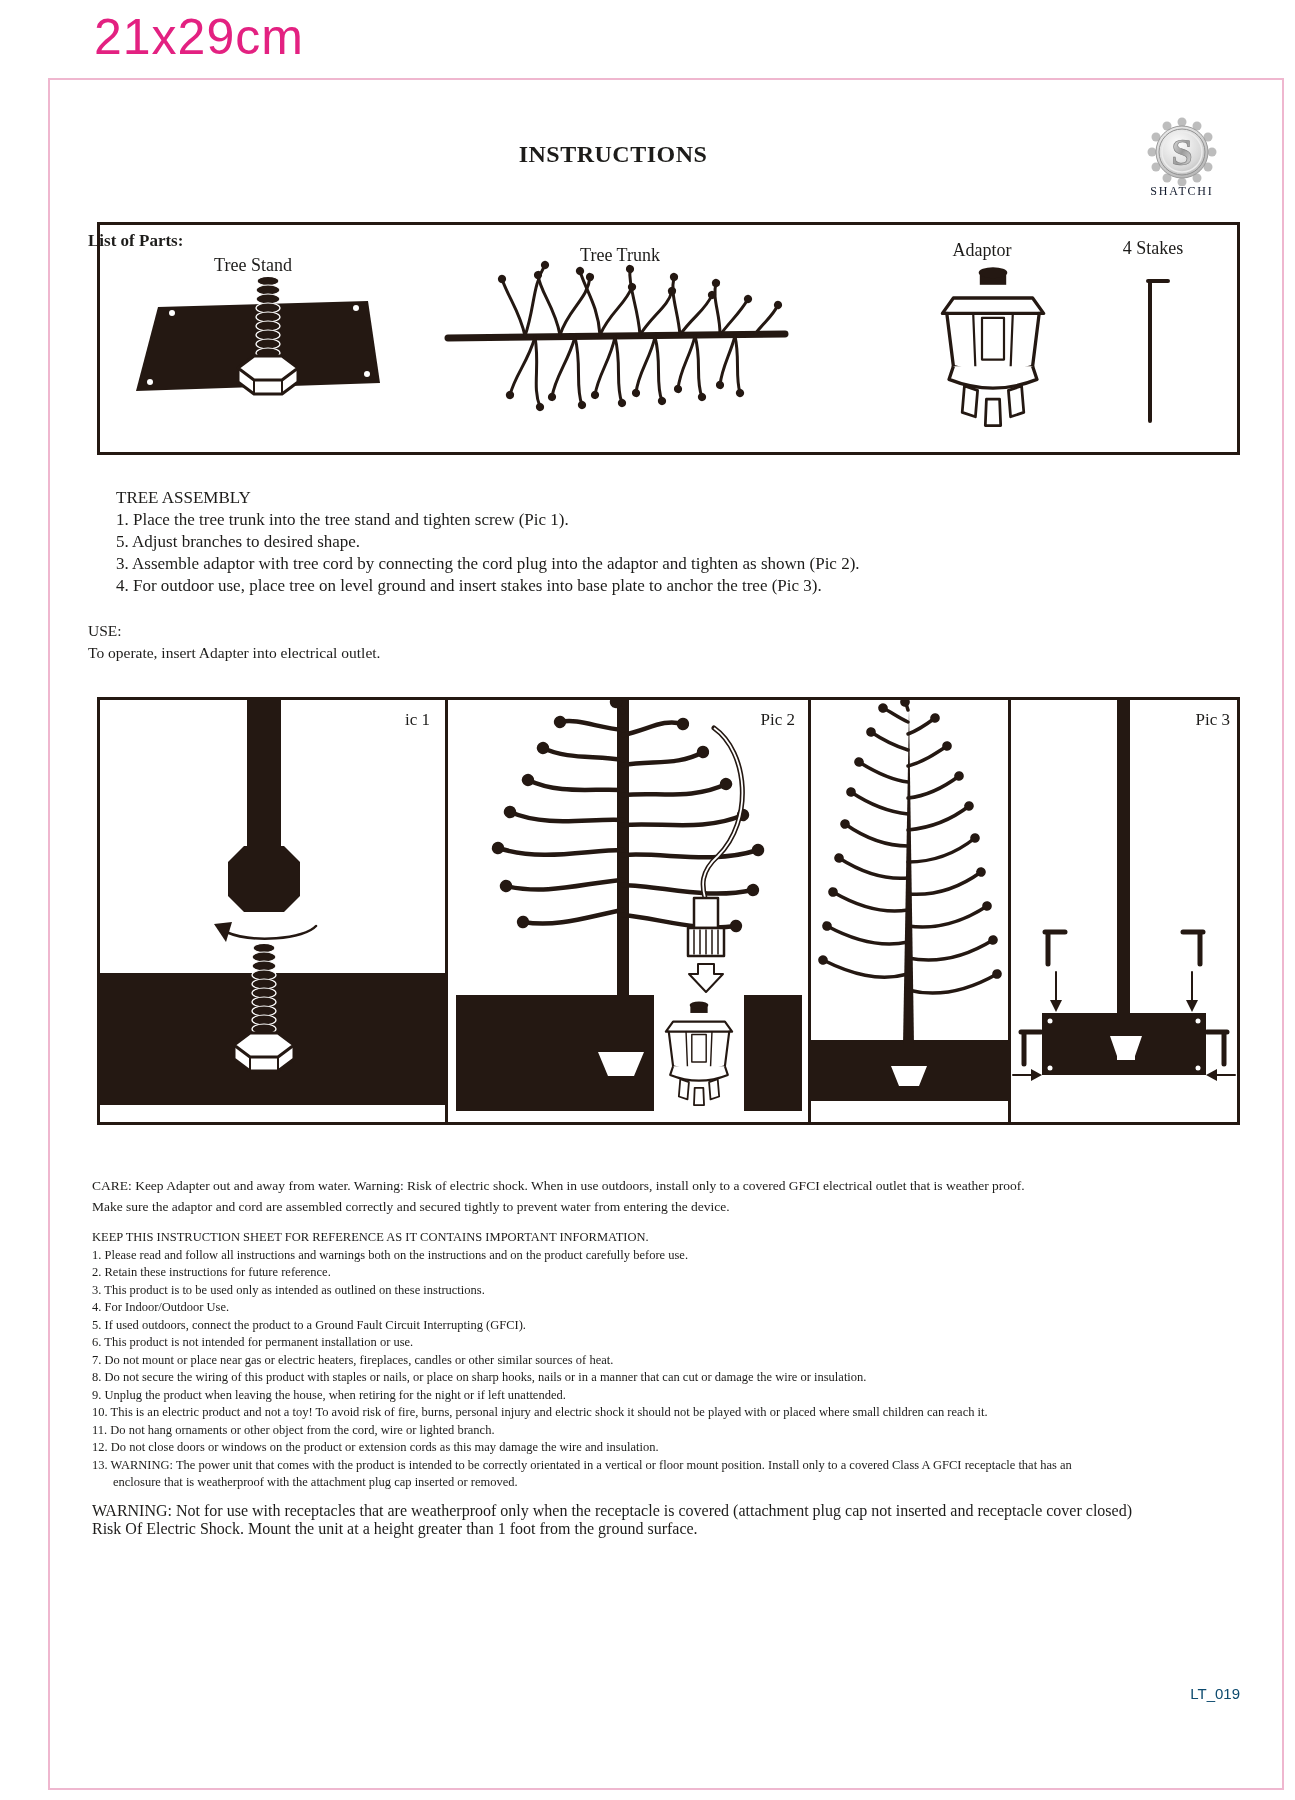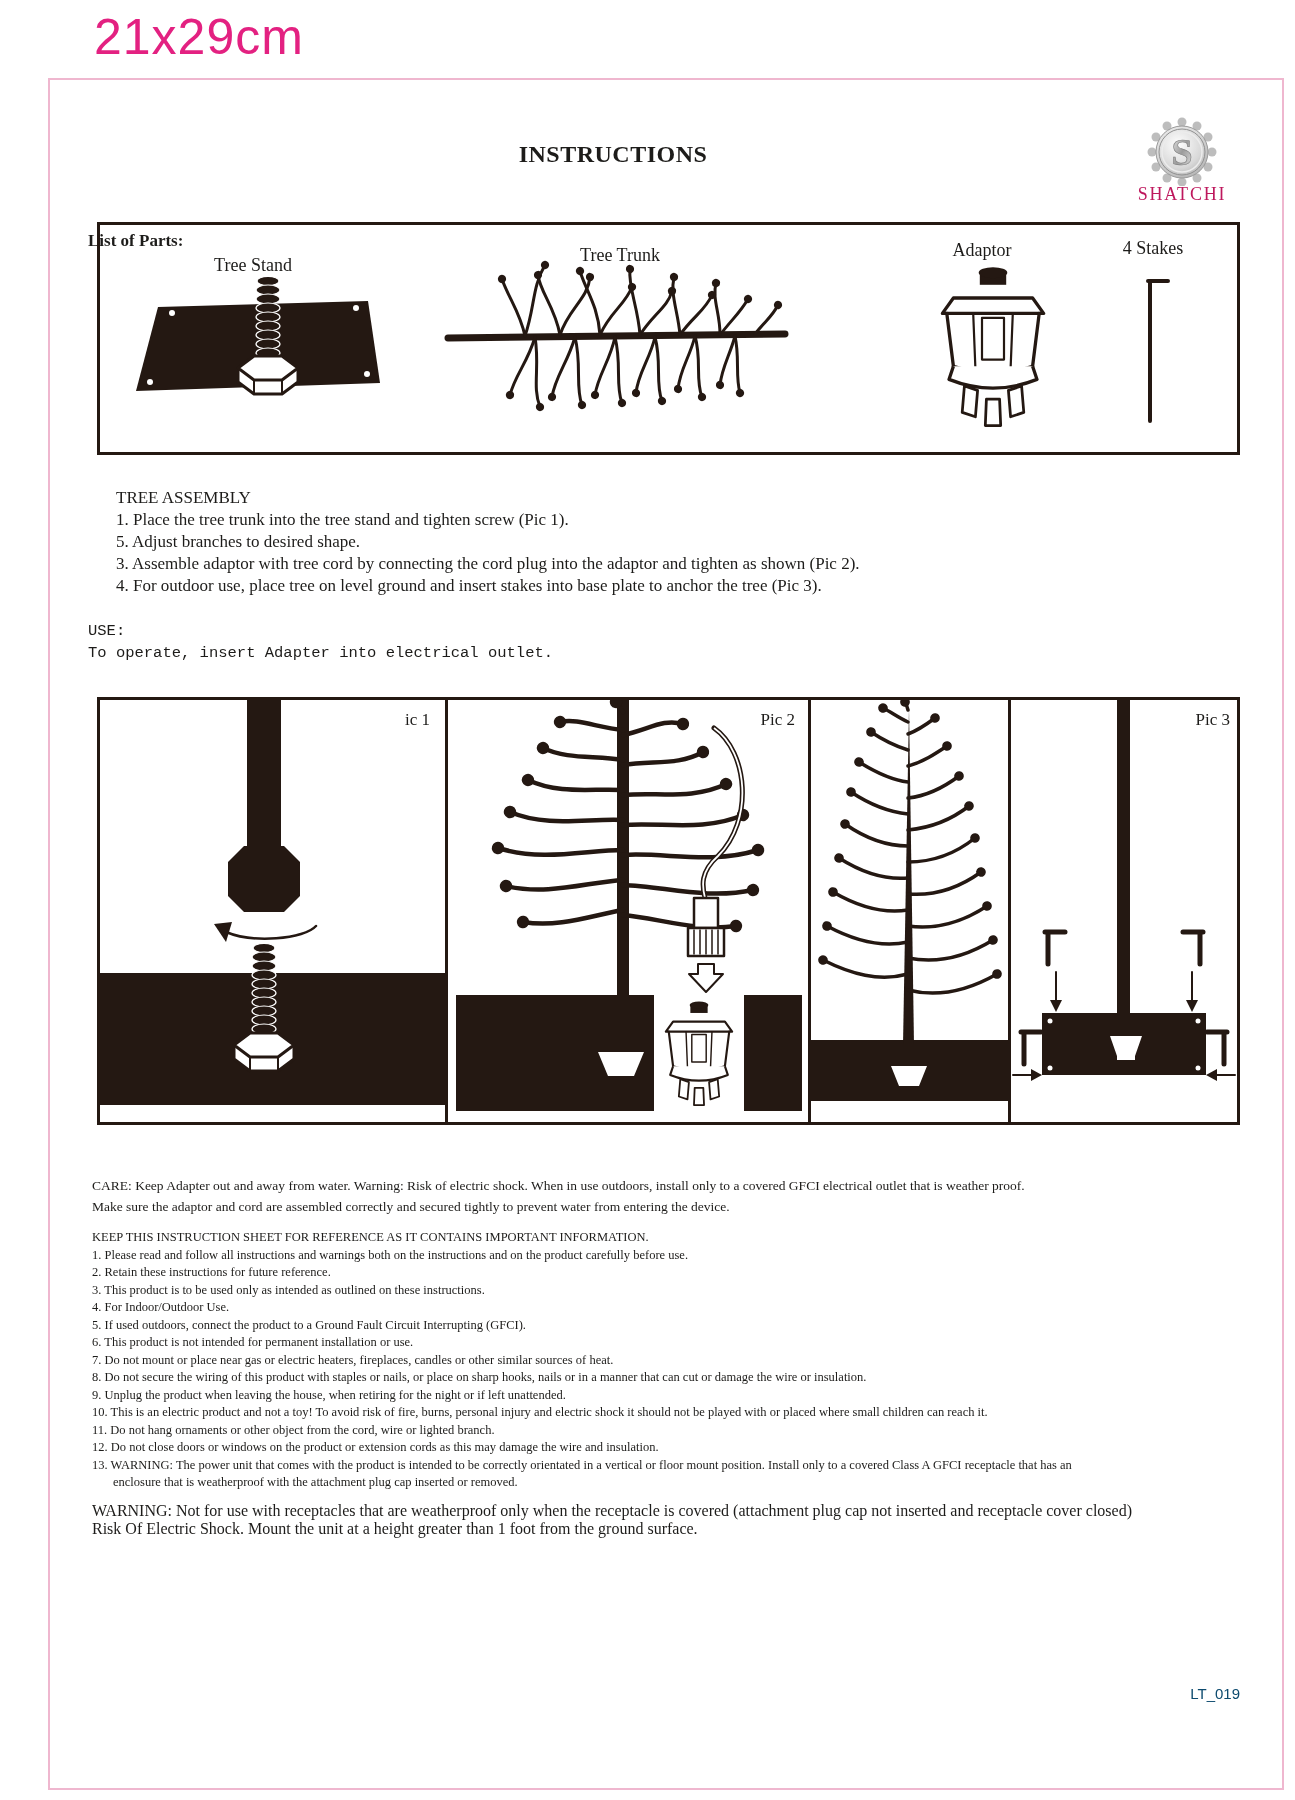--- a/index.html
+++ b/index.html
@@ -12,28 +12,28 @@
   .page { position:absolute; left:0; top:0; width:1295px; height:1800px; background:#fff; overflow:hidden; }
   .sans { font-family:"Liberation Sans","DejaVu Sans",sans-serif; }
 
   .size-label { position:absolute; left:94px; top:8px; font-size:50px; color:var(--accent-pink,#e32181); letter-spacing:1px; }
   .sheet { position:absolute; left:48px; top:78px; width:1236px; height:1712px; border:2px solid var(--border-pink,#efb7cf); background:#fff; }
 
   .doc-title { position:absolute; left:460px; top:141px; width:306px; text-align:center; font-size:24px; font-weight:bold; letter-spacing:0.5px; }
   .lop { position:absolute; left:88px; top:191px; font-size:17px; font-weight:bold;margin-top:40px; }
 
   .logo { position:absolute; left:1122px; top:112px; width:120px; text-align:center; }
-  .logo-text { margin-top:-2px; font-size:18px; letter-spacing:1.8px; color:#be185d; }
+  .logo-text { margin-top:-2px; font-size:12px; letter-spacing:1.8px; color:#0f172a; }
 
   .parts-box { position:absolute; left:97px; top:222px; width:1143px; height:233px; border:3px solid var(--ink,#241812); }
   .part-label { position:absolute; width:200px; text-align:center; font-size:18px; }
   .abs { position:absolute; }
 
   .assembly { position:absolute; left:88px; top:487px; font-size:17px; line-height:22px; white-space:nowrap;margin-left:28px; }
-  .use-block { position:absolute; left:88px; top:620px; font-size:15.5px; line-height:22px; white-space:nowrap;font-family:Liberation Mono, monospace; }
+  .use-block { position:absolute; left:88px; top:620px; font-size:15.5px; line-height:22px; white-space:nowrap; }
 
   .pics-box { position:absolute; left:97px; top:697px; width:1143px; height:428px; border:3px solid var(--ink,#241812); }
   .pdiv { position:absolute; top:0; bottom:0; width:3px; background:var(--ink,#241812); }
   .pic-label { position:absolute; top:10px; width:125px; text-align:right; font-size:17px; background:transparent; }
 
   .care { position:absolute; left:92px; top:1176px; font-size:13.5px; line-height:20.5px; white-space:nowrap; }
   .keep { position:absolute; left:92px; top:1229px; font-size:12.5px; line-height:17.5px; }
   .keep div { white-space:nowrap; }
   .keep .cont { margin-left:21px; }
   .warn { position:absolute; left:92px; top:1502px; font-size:16px; line-height:17.5px; white-space:nowrap; }

